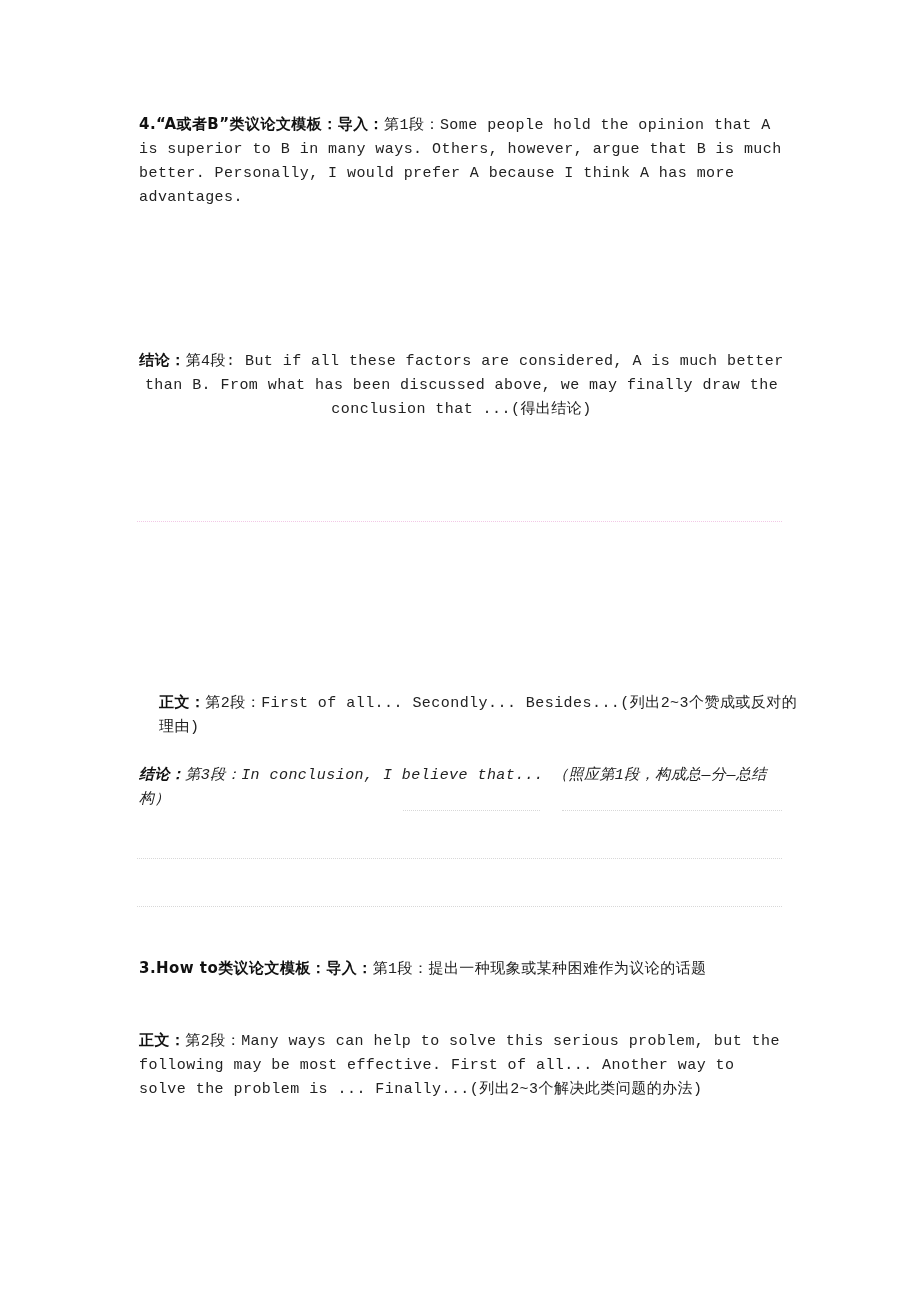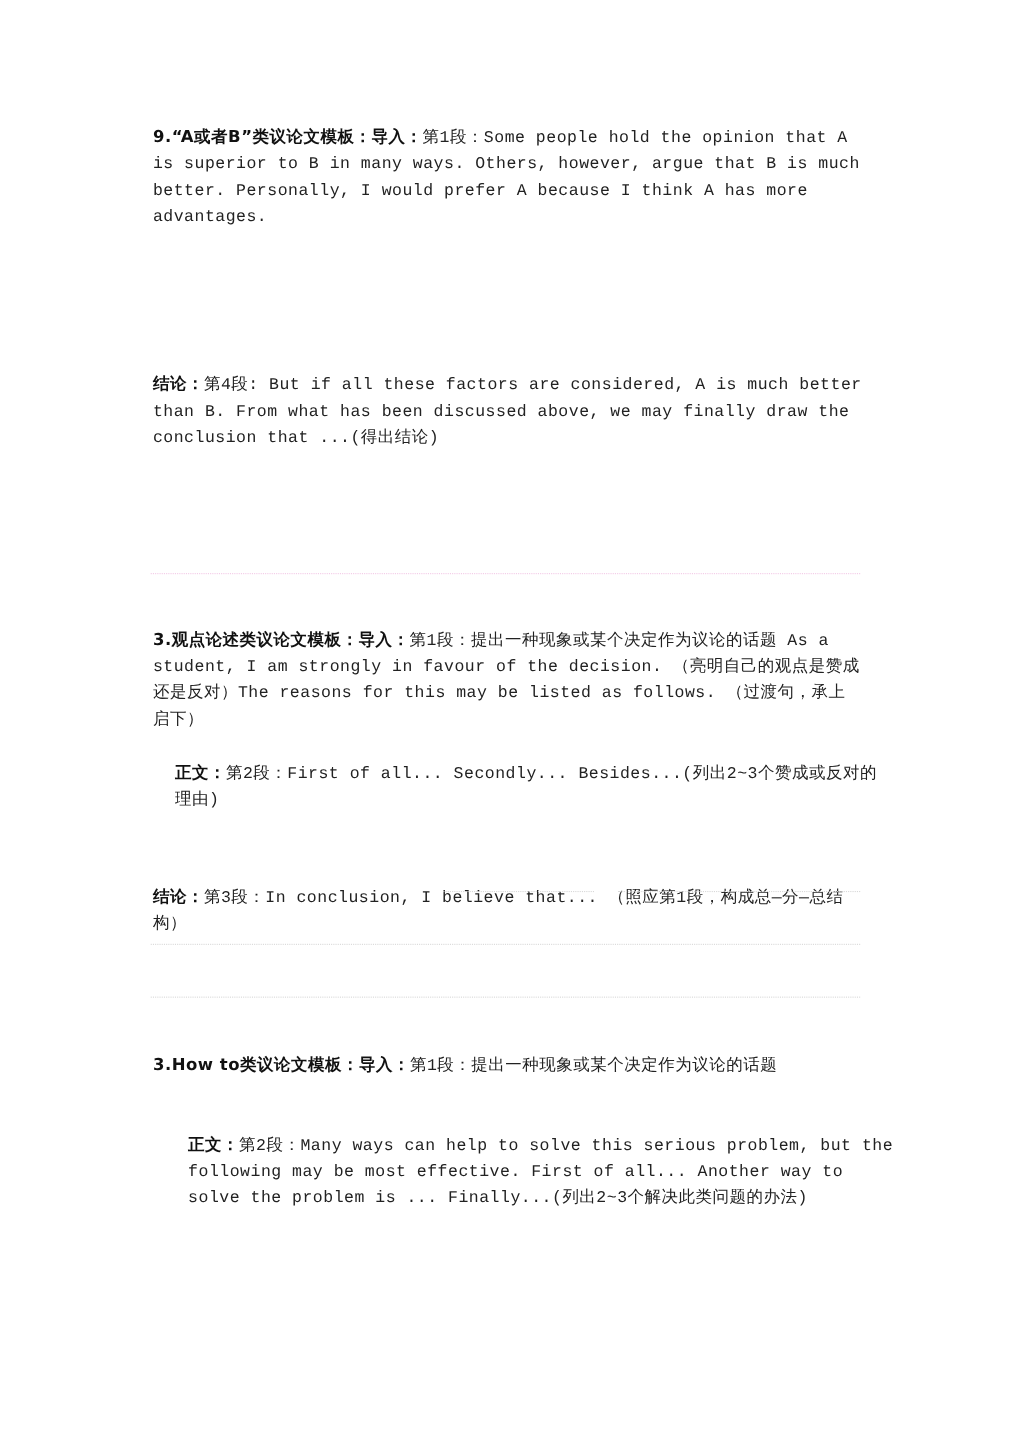--- a/index.html
+++ b/index.html
@@ -43,43 +43,40 @@
     border-top: 1px dotted #d8d8d8;
   }
   .dots.pink { border-top-color: #f2c8e6; }
 </style>
 </head>
 <body>
 
 <div class="page">
 
   <div class="para" style="top:112px;">
-    <span class="lbl">9.“A或者B”类议论文模板：</span><span class="lbl">导入：</span><span>第1段：Some people hold the opinion that A is superior to B in many ways. Others, however, argue that B is much better. Personally, I would prefer A because I think A has more advantages.</span>
+    <span class="lbl">4.“A或者B”类议论文模板：</span><span class="lbl">导入：</span><span>第1段：Some people hold the opinion that A is superior to B in many ways. Others, however, argue that B is much better. Personally, I would prefer A because I think A has more advantages.</span>
   </div>
-  <div class="para" style="top:337px;">
+  <div class="para" style="top:348px;text-align:center;">
     <span class="lbl">结论：</span><span>第4段: But if all these factors are considered, A is much better than B. From what has been discussed above, we may finally draw the conclusion that ...(得出结论)</span>
   </div>
 
   <div class="dots pink" style="top:521px; left:137px; width:645px;"></div>
 
-  <div class="para" style="top:569px;">
-    <span class="lbl">3.观点论述类议论文模板：</span><span class="lbl">导入：</span><span>第1段：提出一种现象或某个决定作为议论的话题 As a student, I am strongly in favour of the decision. （亮明自己的观点是赞成还是反对）The reasons for this may be listed as follows. （过渡句，承上启下）</span>
-  </div>
   <div class="para" style="top:690px;margin-left:20px;">
     <span class="lbl">正文：</span><span>第2段：First of all... Secondly... Besides...(列出2~3个赞成或反对的理由)</span>
   </div>
-  <div class="para" style="top:803px;">
+  <div class="para" style="top:762px;font-style:italic;">
     <span class="lbl">结论：</span><span>第3段：In conclusion, I believe that... （照应第1段，构成总—分—总结构）</span>
   </div>
 
   <div class="dots" style="top:810px; left:403px; width:137px;"></div>
   <div class="dots" style="top:810px; left:562px; width:220px;"></div>
   <div class="dots" style="top:858px; left:137px; width:645px;"></div>
   <div class="dots" style="top:906px; left:137px; width:645px;"></div>
 
   <div class="para" style="top:956px;">
-    <span class="lbl">3.How to类议论文模板：</span><span class="lbl">导入：</span><span>第1段：提出一种现象或某个决定作为议论的话题</span>
+    <span class="lbl">3.How to类议论文模板：</span><span class="lbl">导入：</span><span>第1段：提出一种现象或某种困难作为议论的话题</span>
   </div>
-  <div class="para" style="top:1028px;margin-left:32px;">
+  <div class="para" style="top:1028px;">
     <span class="lbl">正文：</span><span>第2段：Many ways can help to solve this serious problem, but the following may be most effective. First of all... Another way to solve the problem is ... Finally...(列出2~3个解决此类问题的办法)</span>
   </div>
 
 </div>
 
 </body></html>

